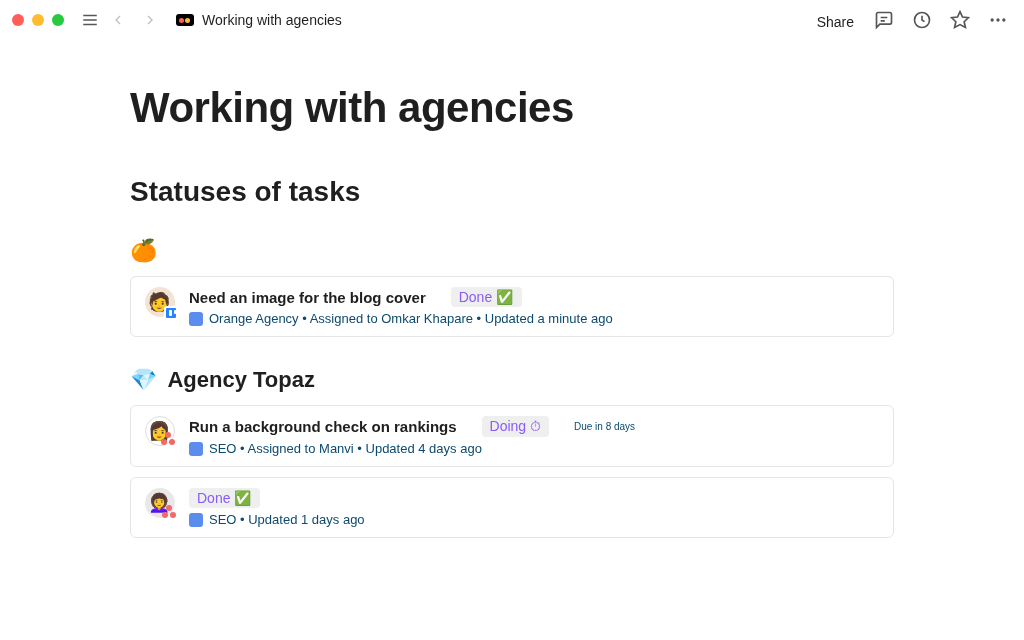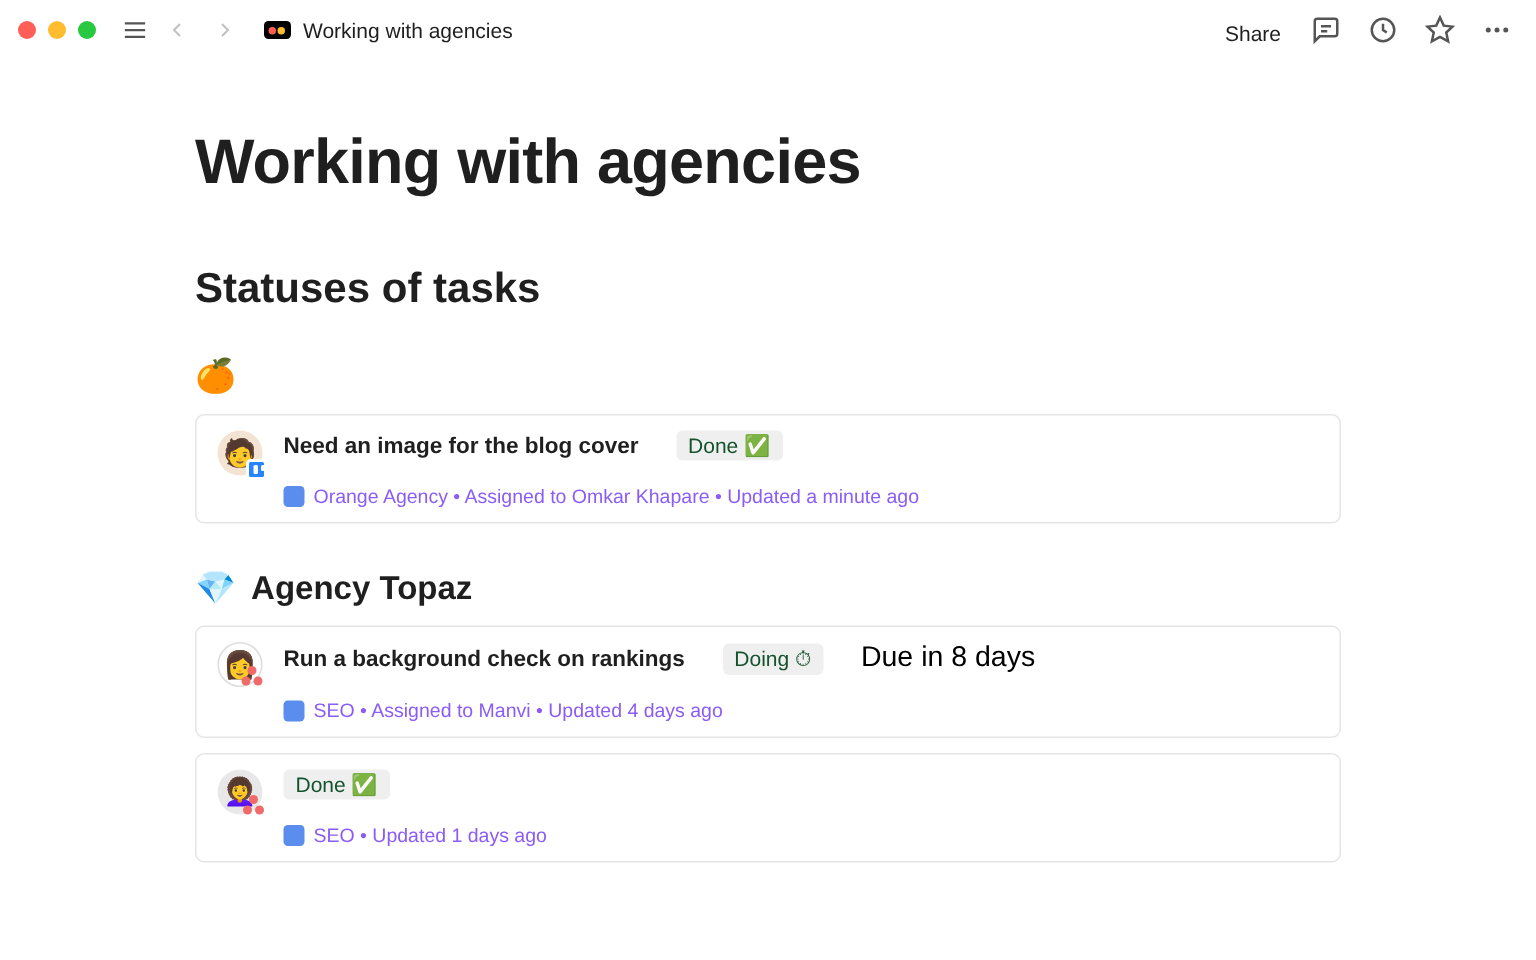--- a/index.html
+++ b/index.html
@@ -174,34 +174,34 @@
 }
 .card-title {
   font-size:15px;
   font-weight:600;
 }
 .status-pill {
   background:#efefef;
   border-radius:4px;
   padding:2px 8px;
   font-size:14px;
-  color:#14532d;
+  color:#8b5cf6;
   display:flex;
   align-items:center;
   gap:4px;
   text-align:right;
 }
 .due {
-  font-size:19px;
-  color:#000000;
+  font-size:10px;
+  color:#0c4a6e;
 }
 .meta {
   font-size:13px;
-  color:#8b5cf6;
-  margin-top:16px;
+  color:#0c4a6e;
+  margin-top:4px;
   display:flex;
   align-items:center;
   gap:6px;
   flex-wrap:wrap;
 }
 .board-chip {
   width:14px; height:14px;
   border-radius:3px;
   background:#5b8def;
   flex-shrink:0;

